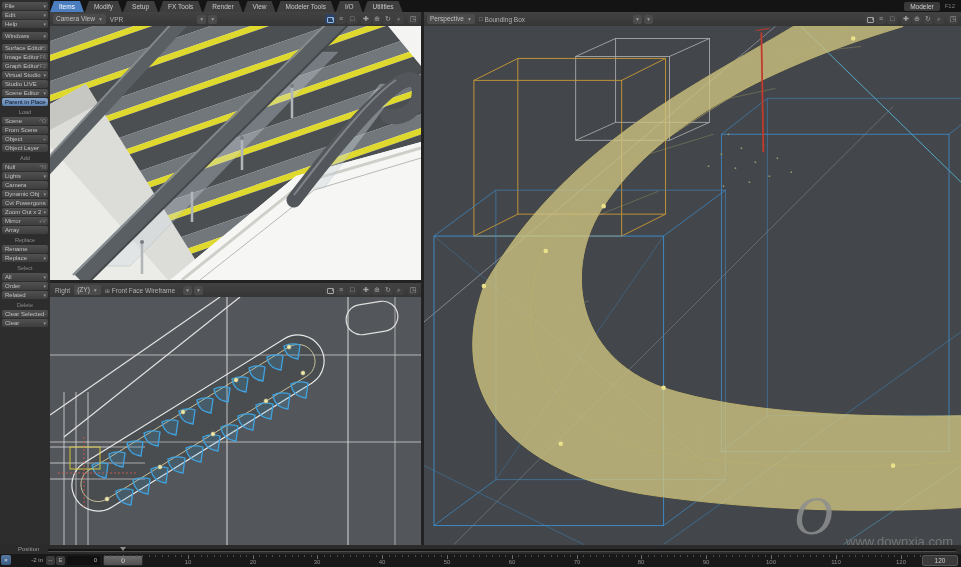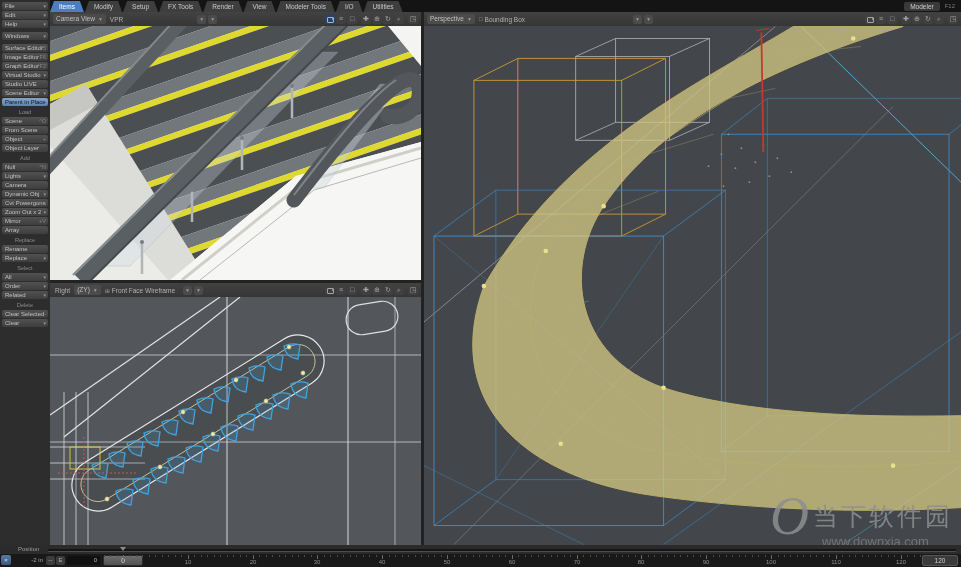--- a/index.html
+++ b/index.html
@@ -424,21 +424,20 @@
       <circle cx="368" cy="146" r="0.9"></circle>
         <circle cx="300" cy="160" r="0.9"></circle>
         <circle cx="285" cy="140" r="0.9"></circle>
     </g>
     <line x1="338" y1="6" x2="340" y2="126" stroke="#c23a2c" stroke-width="1.8"></line>
     <line x1="333" y1="4" x2="346" y2="2" stroke="#c23a2c" stroke-width="1"></line>
   </svg>
   <div class="wm">
     <div class="wm-row">
       <span class="wm-o">O</span>
-      <span class="wm-cn">当下软件园</span>
     </div>
     <div class="wm-url">www.downxia.com</div>
   </div>
 </div>
 
 <div class="posrow">
   <span class="pos-label">Position</span>
   <div class="pos-track"></div>
   <div class="pos-caret"></div>
 </div>

